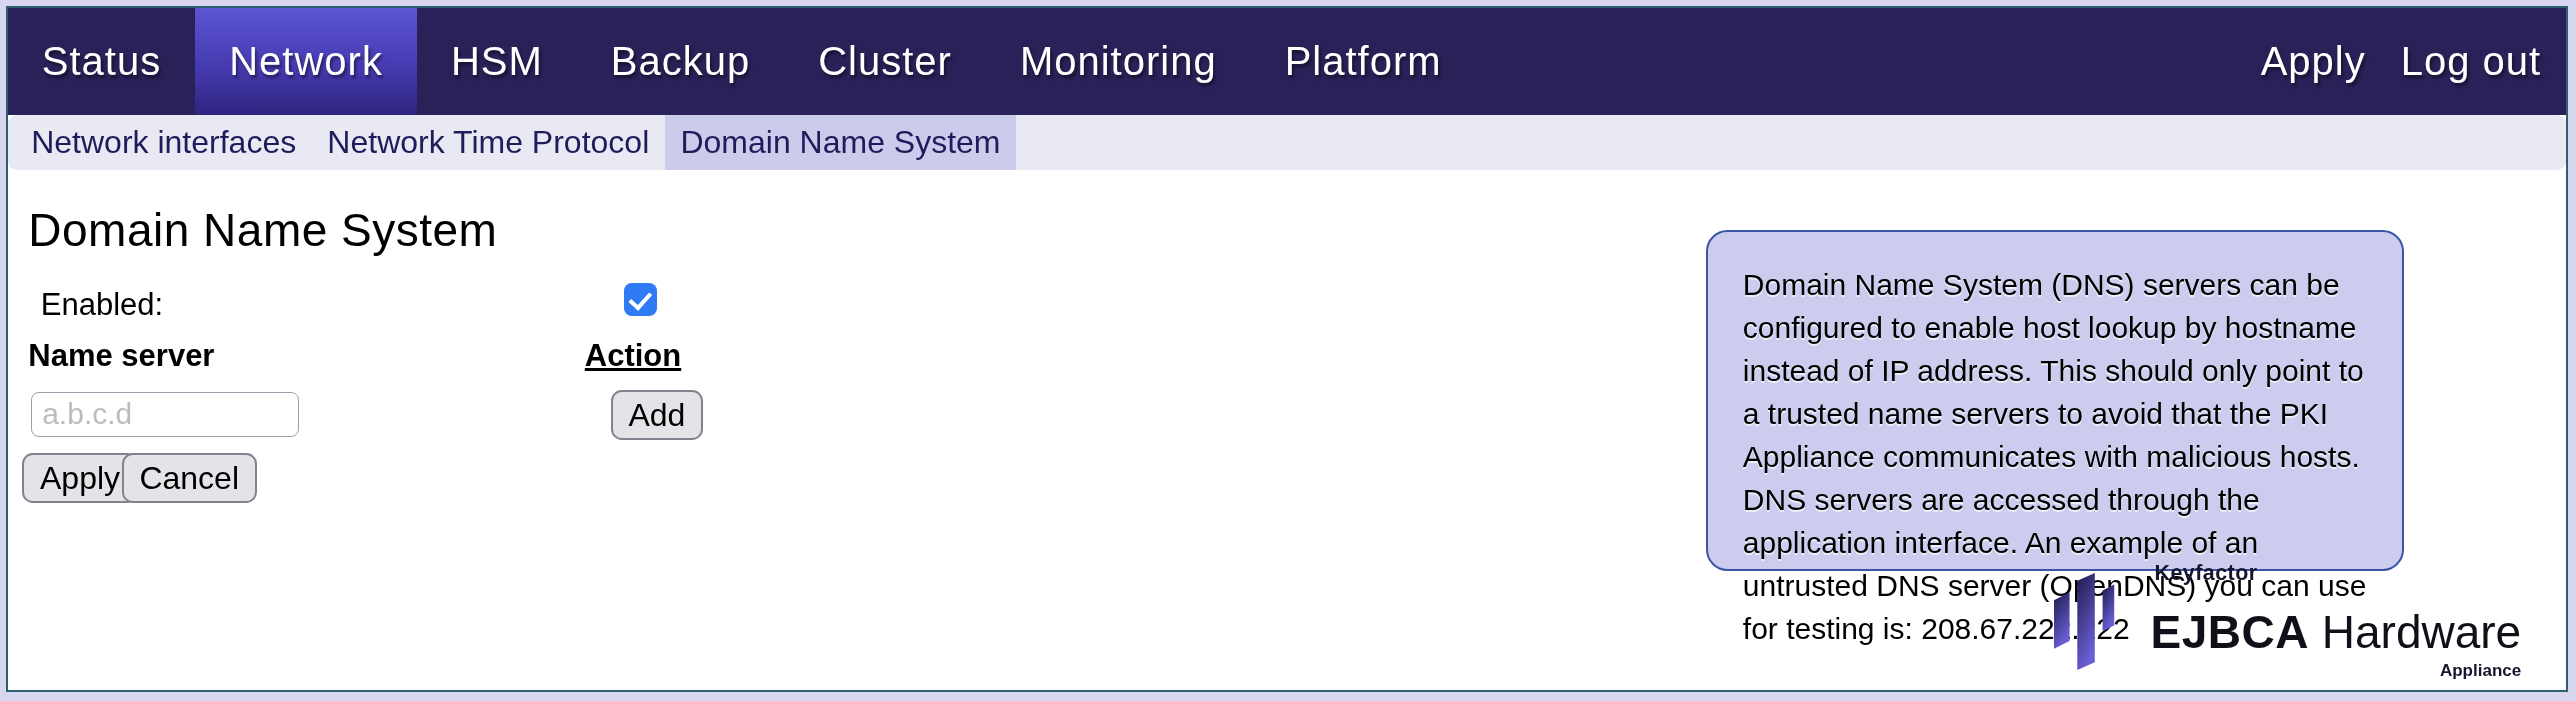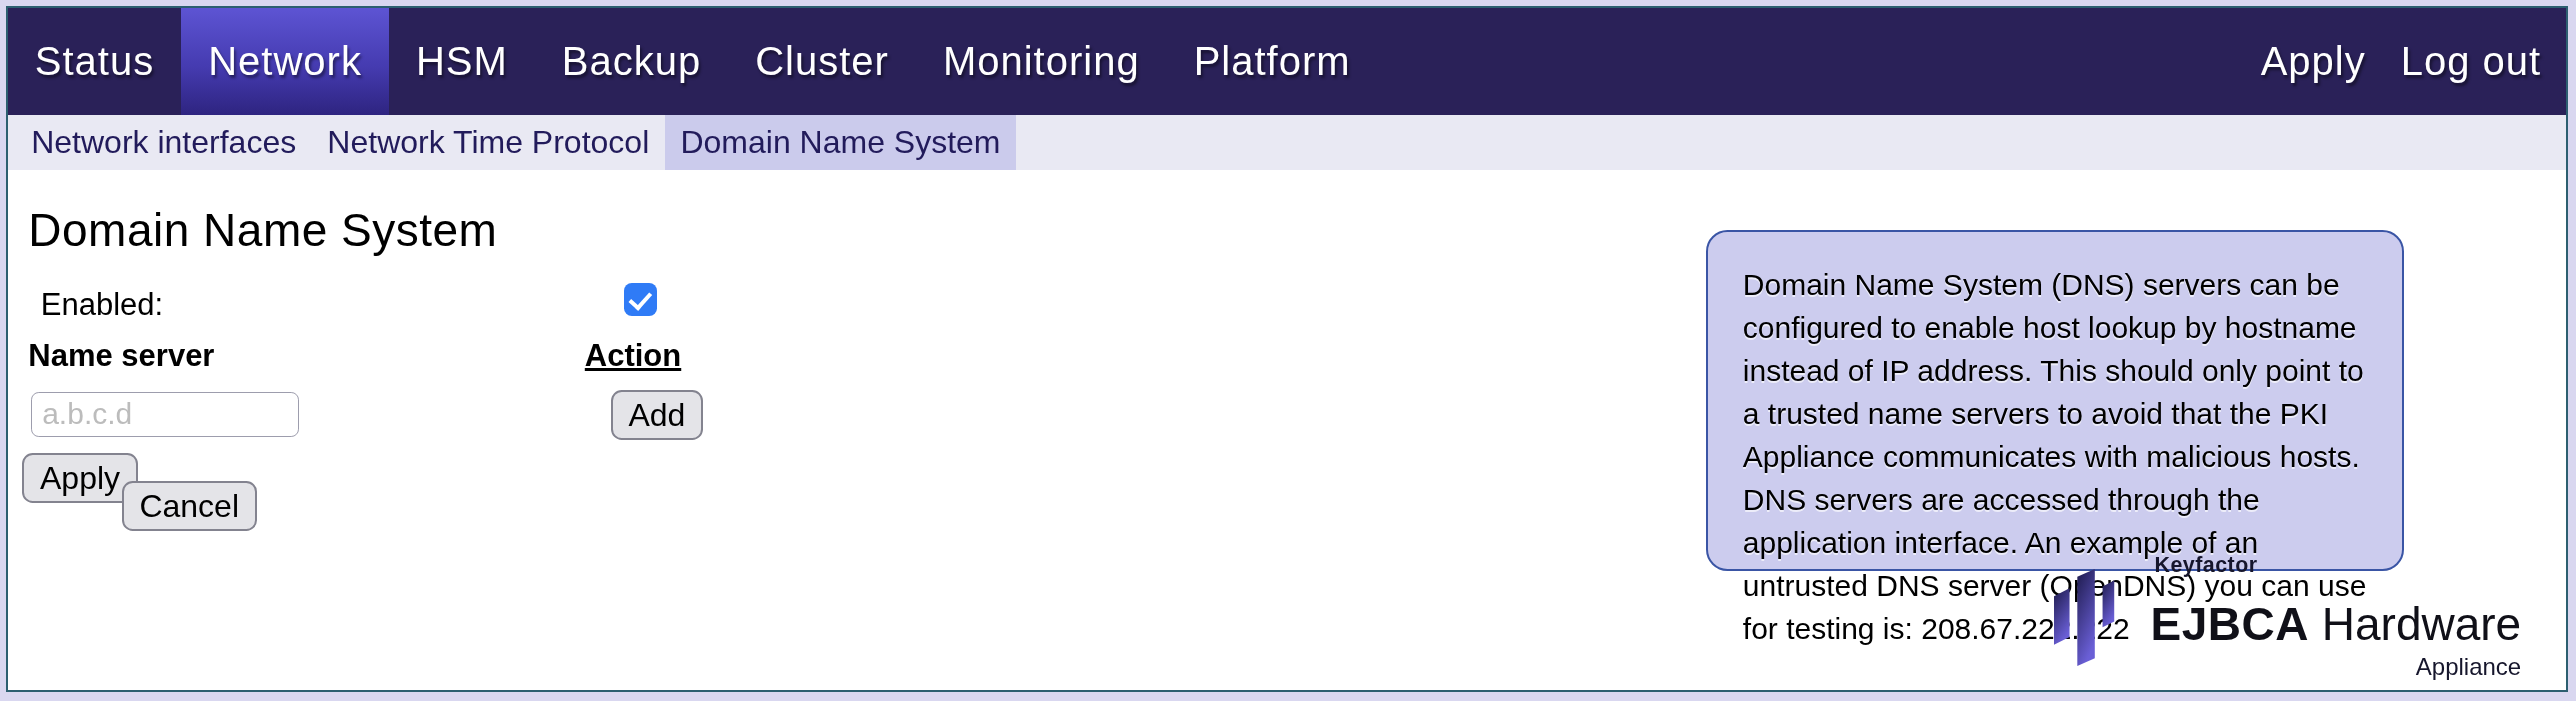--- a/index.html
+++ b/index.html
@@ -11,34 +11,34 @@
   .page{
     position:absolute;top:5.8px;left:5.8px;right:7.8px;bottom:8.8px;
     border:2.9px solid #2c5f70;background:#ffffff;overflow:hidden;
   }
   
   .navbar{
     height:107px;background:#2a2158;display:flex;align-items:center;
     color:#fff;font-size:40px;letter-spacing:1px;
   }
   .nav-item{
-    padding:0 27px;height:107px;display:flex;align-items:center;
+    padding:0 34px;height:107px;display:flex;align-items:center;
     cursor:pointer;text-shadow:1.9px 2.9px 2.9px rgba(0,0,0,.45);white-space:nowrap;
   }
   .nav-item.active{
     background:linear-gradient(180deg,#5d54d3 0%,#453bb0 55%,#2e2480 100%);
   }
   .nav-spacer{flex:1;}
   .nav-right{display:flex;}
   .nav-right .nav-item{padding:0 17.5px;}
   .nav-right .nav-item:last-child{padding-right:25px;}
   
   .subnav{
     height:55px;background:#e9e9f3;display:flex;align-items:stretch;
-    font-size:32px;color:#221b5b;padding-left:7.8px;
+    font-size:32px;color:#221b5b;padding-left:7.8px;border-radius:9px;
   }
   .subnav-item{
     display:flex;align-items:center;padding:0 15.6px;cursor:pointer;white-space:nowrap;
   }
   .subnav-item.active{background:#cbcbec;}
   
   .content{position:relative;height:519px;background:#fff;}
   .page-title{
     position:absolute;left:20.5px;top:33px;font-size:46px;color:#000;
     font-weight:500;letter-spacing:0.5px;
@@ -61,38 +61,38 @@
     color:#222;outline:none;font-family:inherit;background:#fff;
   }
   .ns-input::placeholder{color:#bcbcbc;}
   .btn{
     position:absolute;background:#e4e4e8;border:2.4px solid #83838f;
     border-radius:10.7px;font-size:32px;color:#000;font-family:inherit;
     padding:3.9px 15.6px;cursor:pointer;line-height:1.2;
   }
   .btn-add{left:603px;top:220px;}
   .btn-apply{left:14.6px;top:283px;}
-  .btn-cancel{left:114px;top:283px;margin-top:28px;}
+  .btn-cancel{left:114px;top:283px;}
   
   .info-box{
     position:absolute;left:1698px;top:60px;width:698px;height:341px;
     box-sizing:border-box;background:#ccccee;border:2.9px solid #3a55a5;
     border-radius:21.4px;padding:31px 35px;font-size:30px;line-height:43px;
     color:#000;text-shadow:0 1.9px 0 rgba(255,255,255,.65);
   }
   
   .logo{
     position:absolute;right:45px;bottom:7.8px;display:flex;align-items:center;
   }
   .logo-bars{width:76px;height:101px;margin-right:25px;}
   .logo-text{display:flex;flex-direction:column;align-items:flex-start;}
   .logo-brand{font-size:21.4px;font-weight:bold;color:#16162c;letter-spacing:0.5px;margin-left:3.9px;}
   .logo-product{font-size:46px;color:#101018;white-space:nowrap;margin-top:19px;}
   .logo-product .b{font-weight:bold;letter-spacing:0.5px;}
-  .logo-sub{font-size:24px;font-weight:normal;color:#16162c;align-self:flex-end;margin-top:1.9px;}
+  .logo-sub{font-size:17px;font-weight:bold;color:#16162c;align-self:flex-end;margin-top:1.9px;}
 </style>
 </head>
 <body>
 
 <div class="page">
 
   <div class="navbar">
     <div class="nav-item">Status</div>
     <div class="nav-item active">Network</div>
     <div class="nav-item">HSM</div>

